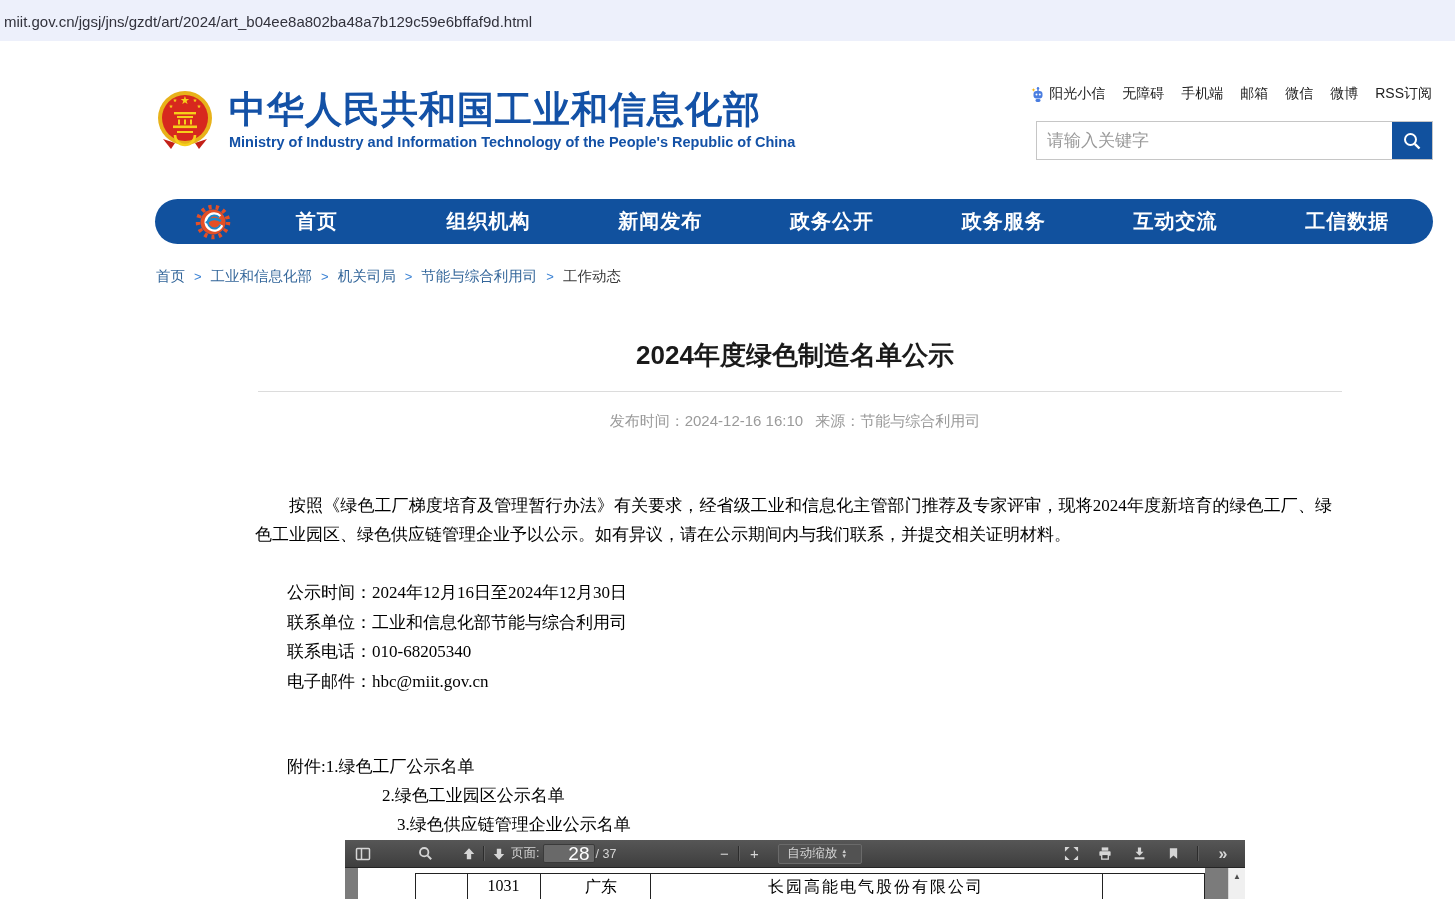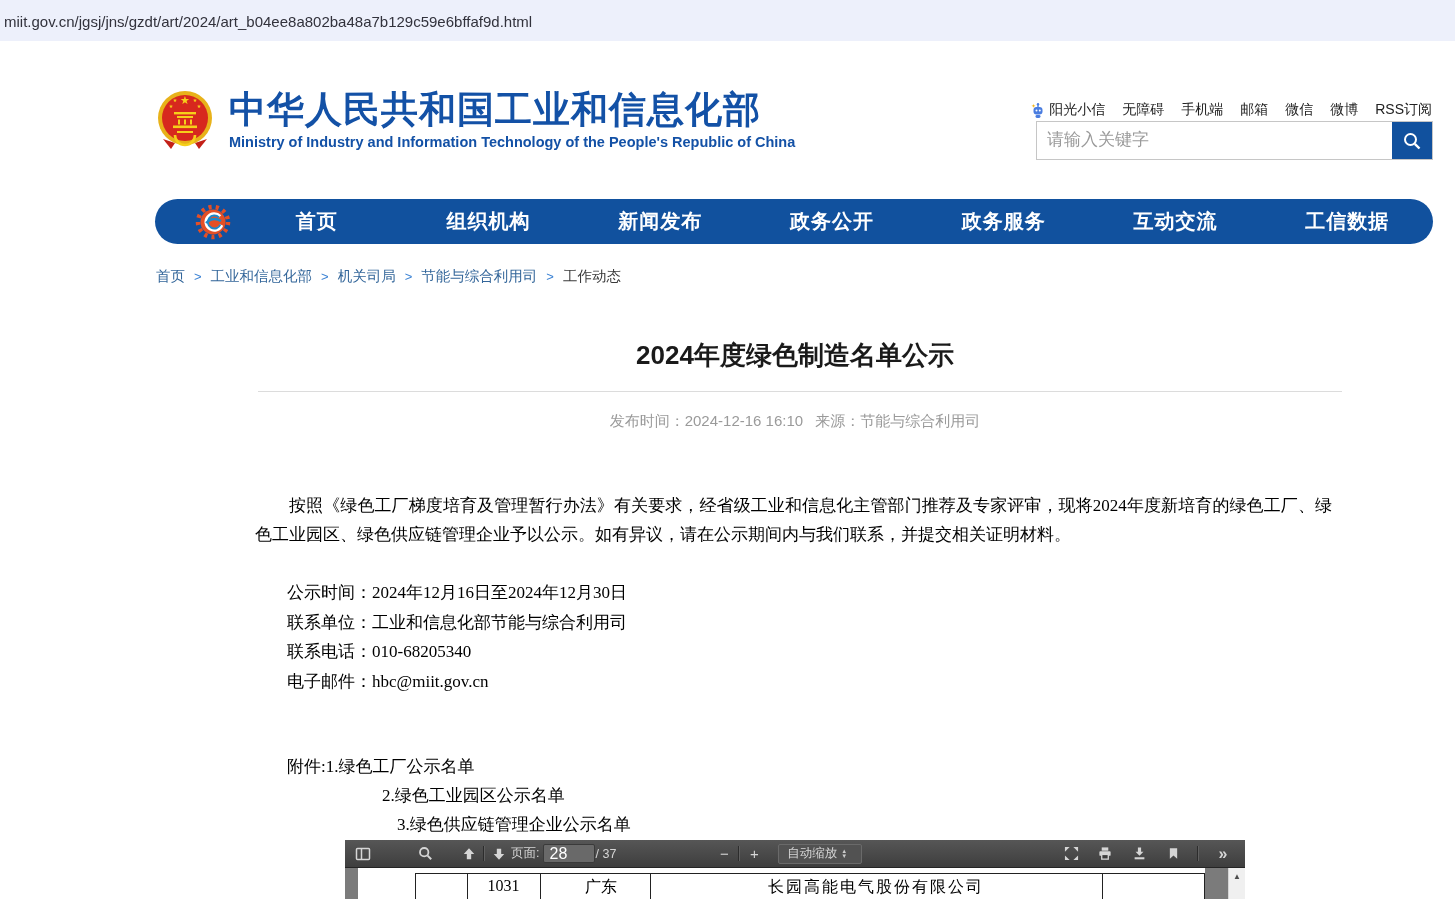--- a/index.html
+++ b/index.html
@@ -13,25 +13,25 @@
     font-size:15px; color:#32323c; }
 
   
   .header { position:absolute; top:41px; left:0; width:100%; height:157px; background:#fff; }
   .brand { position:absolute; left:157px; top:46px; display:flex; align-items:flex-start; }
   .brand-text { margin-left:16px; }
   .site-title { font-size:37px; font-weight:bold; color:#1351a6; letter-spacing:1px; line-height:46px; }
   .site-subtitle { font-size:14.5px; font-weight:bold; color:#1351a6; margin-top:1px; }
 
   .utility { position:absolute; top:44px; right:23px; display:flex; align-items:center; gap:17px;
-    font-size:14px; color:#222;margin-top:16px; }
+    font-size:14px; color:#222; }
   .ulink { display:flex; align-items:center; gap:4px; cursor:pointer; white-space:nowrap; }
 
   .searchbox { position:absolute; top:80px; right:22px; width:397px; height:39px;
-    border:1px solid #c6c6c6; background:#fff; display:flex;font-family:Liberation Mono, monospace; }
+    border:1px solid #c6c6c6; background:#fff; display:flex; }
   .searchbox input { flex:1; border:none; outline:none; font-size:17px; padding-left:10px;
     color:#333; background:transparent; font-family:inherit; }
   .searchbox input::placeholder { color:#9a9a9a; }
   .search-btn { width:40px; height:100%; background:#11519e; border:none; display:flex;
     align-items:center; justify-content:center; cursor:pointer; }
 
   
   .nav { position:absolute; top:199px; left:155px; width:1278px; height:45px; background:#11519e;
     border-radius:23px; display:flex; align-items:center; }
   .navlogo { margin-left:40px; width:36px; height:38px; display:flex; align-items:center; }
@@ -65,21 +65,21 @@
   .pdf { position:absolute; left:345px; top:840px; width:900px; height:59px; }
   .pdf-toolbar { height:28px; background:linear-gradient(#565656,#3e3e3e);
     border-bottom:1px solid #242424; display:flex; align-items:center; color:#d6d6d6;
     font-size:12.5px; }
   .tbtn { width:24px; height:24px; border:none; background:transparent; color:#d6d6d6;
     display:flex; align-items:center; justify-content:center; cursor:pointer; padding:0; }
   .tsep { width:0; height:15px; border-left:1px solid #2c2c2c; border-right:1px solid #606060;
     margin:0 2px; }
   .t-label { margin:0 4px 0 0; }
   .page-input { width:52px; height:19px; background:#696969; border:1px solid #3a3a3a;
-    border-radius:2px; color:#fff; font-size:16px; padding:0 5px;
+    border-radius:2px; color:#fff; text-align:right; font-size:19px; padding:0 5px;
     font-family:inherit; }
   .page-total { margin-left:0; }
   .zoom-sel { height:20px; min-width:84px; margin-left:12px; background:#525252;
     border:1px solid #6a6a6a; border-radius:2px; display:flex; align-items:center;
     padding:0 5px 0 8px; cursor:pointer; gap:4px; }
   .sel-arrows { display:flex; flex-direction:column; font-size:6px; line-height:5px; color:#ccc; }
   .t-right { margin-left:auto; display:flex; align-items:center; margin-right:10px; gap:10px; }
   .more-btn { font-size:16px; font-weight:bold; }
 
   .pdf-body { position:relative; height:31px; background:#7b7b7b; overflow:hidden; }

